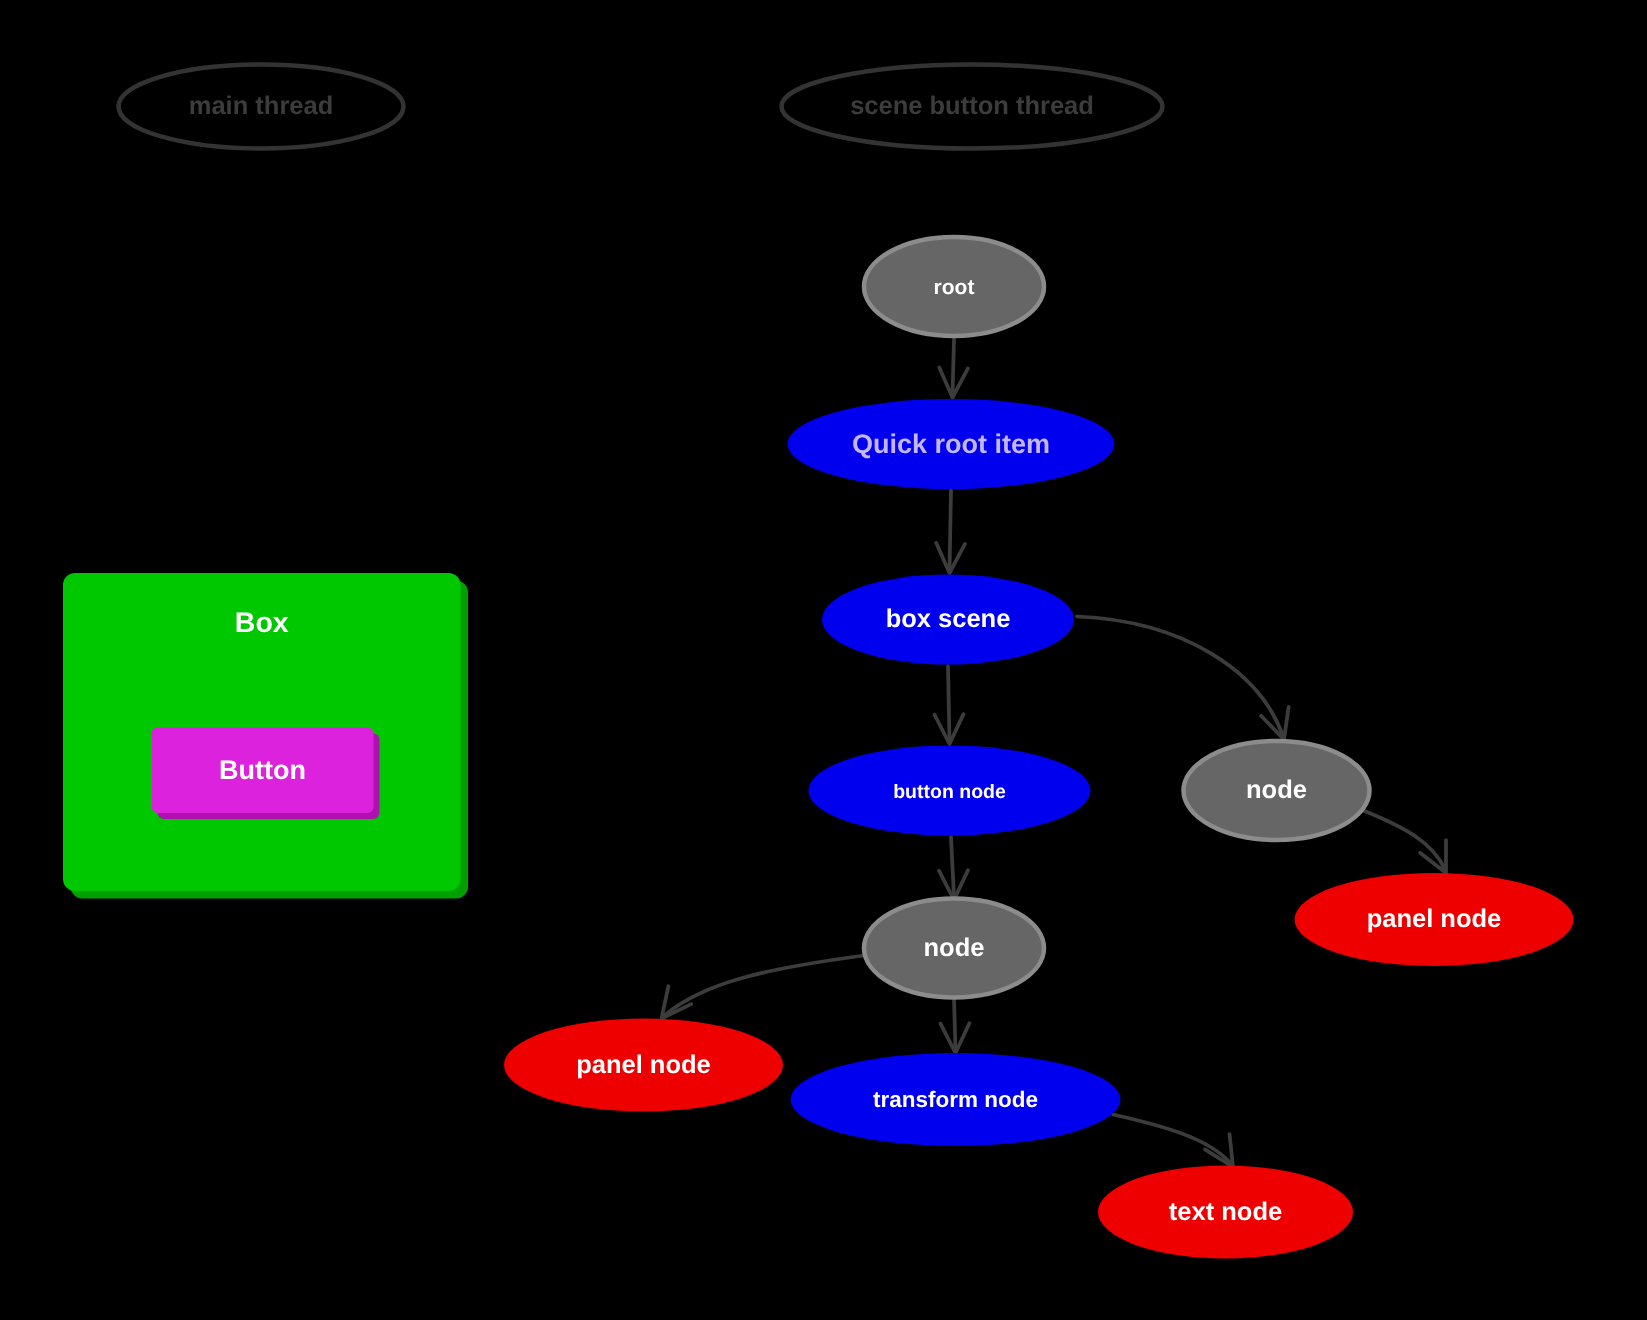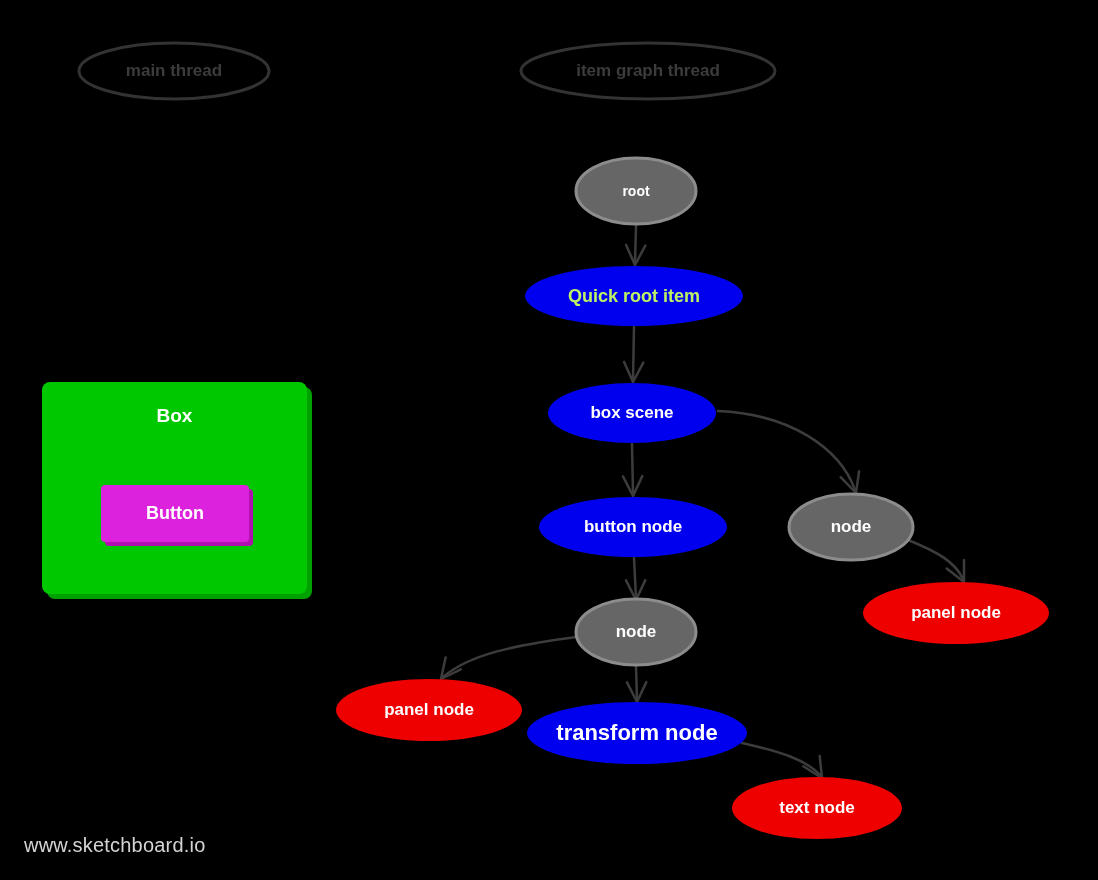--- a/index.html
+++ b/index.html
@@ -107,29 +107,28 @@
         <ellipse cx="956" cy="613" rx="93" ry="31" fill="#ee0000"></ellipse>
         <ellipse cx="636" cy="632" rx="60" ry="33" fill="#666666" stroke="#8c8c8c" stroke-width="3"></ellipse>
         <ellipse cx="429" cy="710" rx="93" ry="31" fill="#ee0000"></ellipse>
         <ellipse cx="637" cy="733" rx="110" ry="31" fill="#0000ee"></ellipse>
         <ellipse cx="817" cy="808" rx="85" ry="31" fill="#ee0000"></ellipse>
       </g>
   </svg>
 
   <div id="label-layer">
       <div class="thread-label" style="left: -26px; top: 51px; width: 400px; height: 40px; font-size: 17px; color: rgb(60, 60, 60);">main thread</div>
-      <div class="thread-label" style="left: 448px; top: 51px; width: 400px; height: 40px; font-size: 17px; color: rgb(60, 60, 60);">item graph thread</div>
+      <div class="thread-label" style="left: 448px; top: 51px; width: 400px; height: 40px; font-size: 17px; color: rgb(60, 60, 60);">scene button thread</div>
       <div class="node-label" style="left: -25.5px; top: 396px; width: 400px; height: 40px; font-size: 19px; color: rgb(255, 255, 255);">Box</div>
       <div class="node-label" style="left: -25px; top: 493.5px; width: 400px; height: 40px; font-size: 18px; color: rgb(255, 255, 255);">Button</div>
       <div class="node-label" style="left: 436px; top: 171px; width: 400px; height: 40px; font-size: 14px; color: rgb(255, 255, 255);">root</div>
-      <div class="node-label" style="left: 434px; top: 276px; width: 400px; height: 40px; font-size: 18px; color: #bef264;">Quick root item</div>
+      <div class="node-label" style="left: 434px; top: 276px; width: 400px; height: 40px; font-size: 18px; color: #c4b5fd;">Quick root item</div>
       <div class="node-label" style="left: 432px; top: 393px; width: 400px; height: 40px; font-size: 17px; color: rgb(255, 255, 255);">box scene</div>
-      <div class="node-label" style="left: 433px; top: 507px; width: 400px; height: 40px; font-size: 17px; color: rgb(255, 255, 255);">button node</div>
+      <div class="node-label" style="left: 433px; top: 507px; width: 400px; height: 40px; font-size: 13px; color: rgb(255, 255, 255);">button node</div>
       <div class="node-label" style="left: 651px; top: 507px; width: 400px; height: 40px; font-size: 17px; color: rgb(255, 255, 255);">node</div>
       <div class="node-label" style="left: 756px; top: 593px; width: 400px; height: 40px; font-size: 17px; color: rgb(255, 255, 255);">panel node</div>
       <div class="node-label" style="left: 436px; top: 612px; width: 400px; height: 40px; font-size: 17px; color: rgb(255, 255, 255);">node</div>
       <div class="node-label" style="left: 229px; top: 690px; width: 400px; height: 40px; font-size: 17px; color: rgb(255, 255, 255);">panel node</div>
-      <div class="node-label" style="left: 437px; top: 713px; width: 400px; height: 40px; font-size: 22px; color: rgb(255, 255, 255);">transform node</div>
+      <div class="node-label" style="left: 437px; top: 713px; width: 400px; height: 40px; font-size: 15px; color: rgb(255, 255, 255);">transform node</div>
       <div class="node-label" style="left: 617px; top: 788px; width: 400px; height: 40px; font-size: 17px; color: rgb(255, 255, 255);">text node</div>
     </div>
 
-  <div class="watermark">www.sketchboard.io</div>
 </div>
 
 </body></html>

